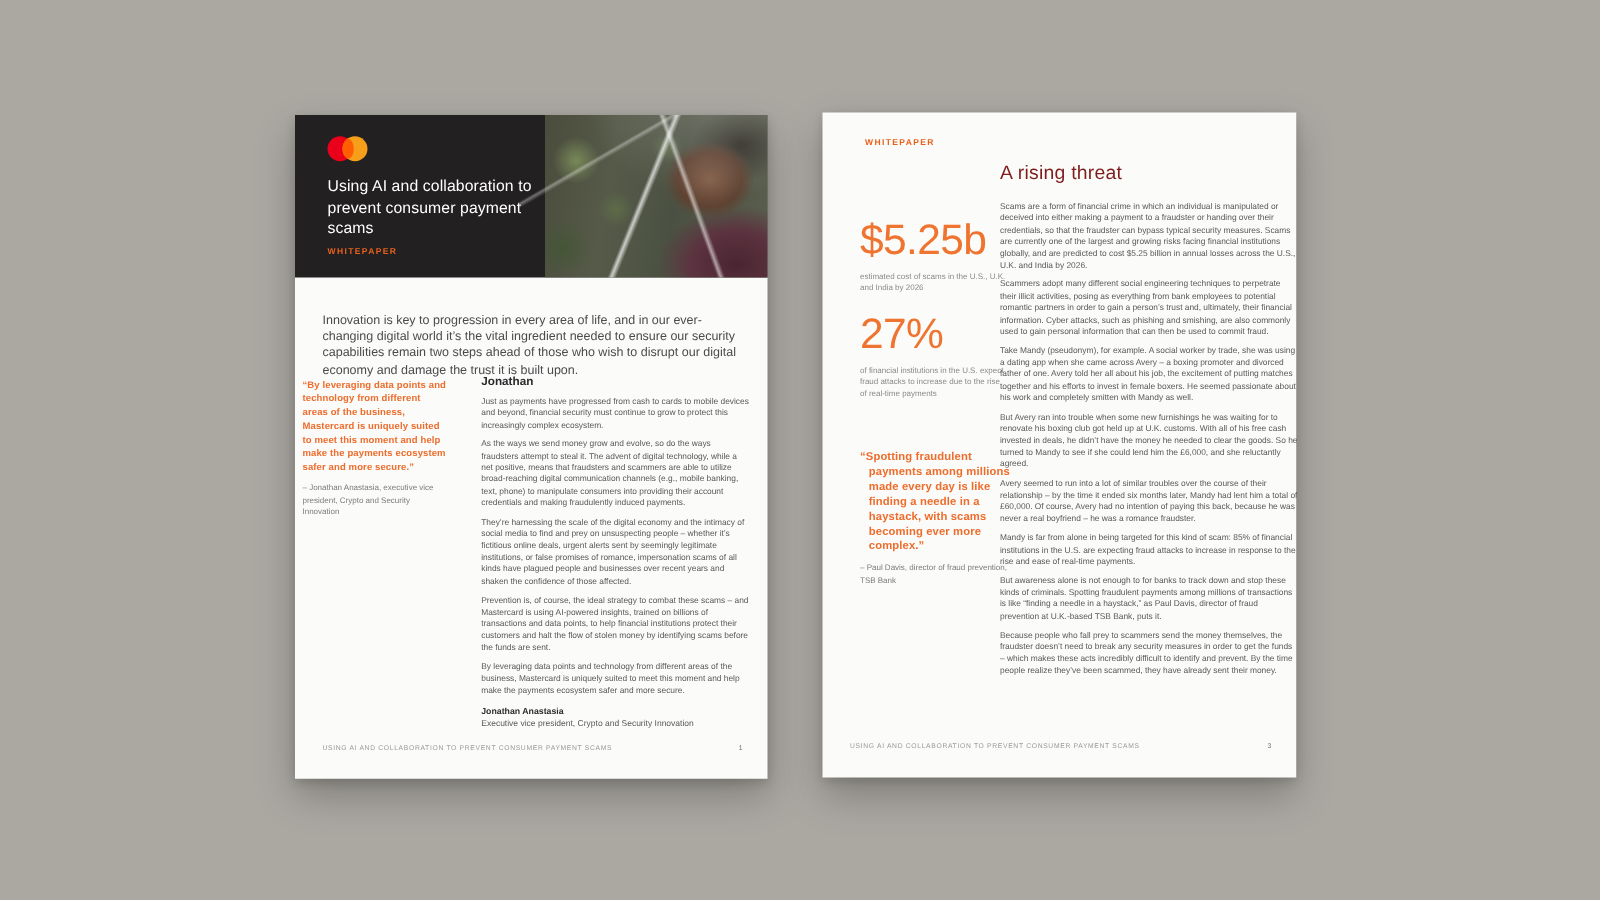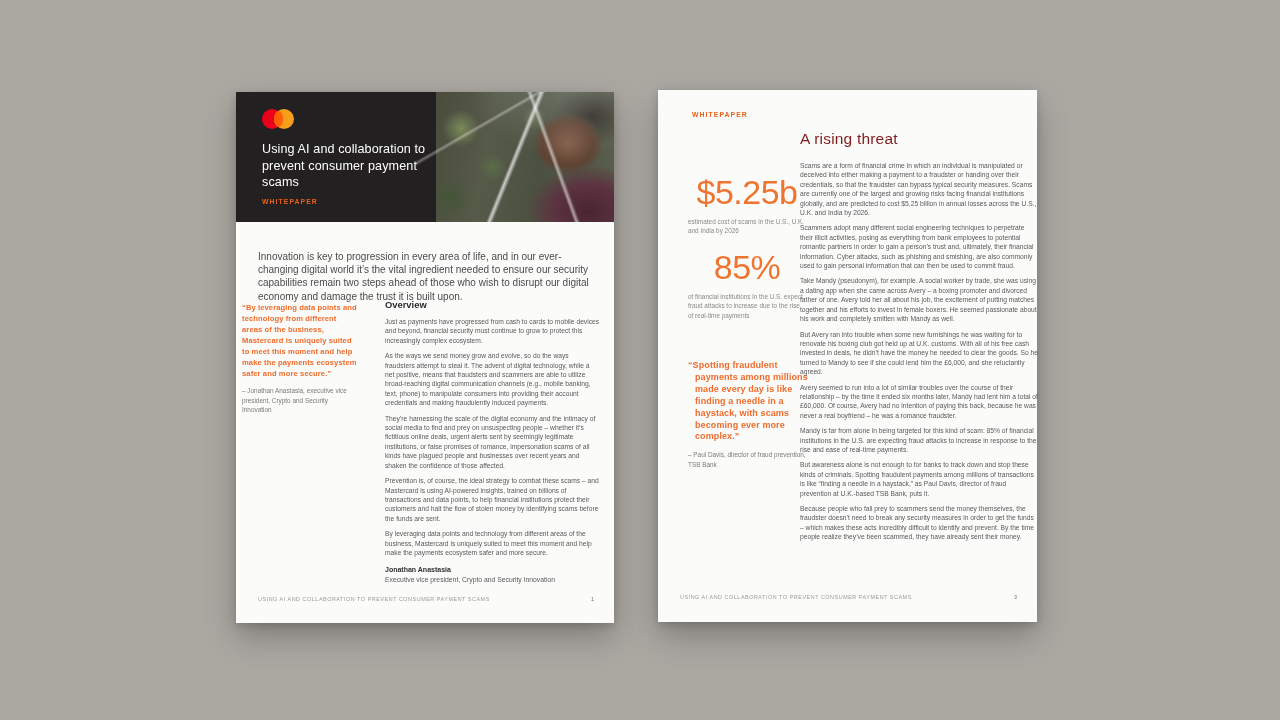--- a/index.html
+++ b/index.html
@@ -88,21 +88,20 @@
   .page-num { color: #6f6f6e; letter-spacing: 0; }
 
   
   .p2-tag { position: absolute; left: 34px; top: 21px; }
   .stat { position: absolute; left: 30px; width: 118px; }
   .stat-1 { top: 83px; }
   .stat-2 { top: 158px; }
   .stat-value {
     color: #ef7430; font-size: 34px; font-weight: 300; letter-spacing: -0.5px;
     line-height: 38px;
-    text-align: center;
   }
   .stat-caption { margin-top: 6px; color: #8b8a88; font-size: 6.4px; line-height: 9.4px; }
   .p2-quote { position: absolute; left: 30px; top: 270px; width: 122px; }
   .p2-quote .pull-quote {
     font-size: 9px; line-height: 11.9px; font-weight: 700;
     padding-left: 7px; text-indent: -7px;
   }
   .p2-main { position: absolute; left: 142px; top: 40px; width: 238px; }
   .p2-main h1 {
     color: #7f1d1d; font-size: 15.5px; font-weight: 500; letter-spacing: 0.2px;
@@ -126,21 +125,21 @@
   </div>
 
   <div class="p1-intro">Innovation is key to progression in every area of life, and in our ever-changing digital world it’s the vital ingredient needed to ensure our security capabilities remain two steps ahead of those who wish to disrupt our digital economy and damage the trust it is built upon.</div>
 
   <div class="p1-quote">
     <div class="pull-quote">“By leveraging data points and technology from different areas of the business, Mastercard is uniquely suited to meet this moment and help make the payments ecosystem safer and more secure.”</div>
     <div class="quote-attr">– Jonathan Anastasia, executive vice president, Crypto and Security Innovation</div>
   </div>
 
   <div class="p1-main">
-    <h3>Overview</h3>
+    <h3>Jonathan</h3>
     <p class="body-p">Just as payments have progressed from cash to cards to mobile devices and beyond, financial security must continue to grow to protect this increasingly complex ecosystem.</p>
     <p class="body-p">As the ways we send money grow and evolve, so do the ways fraudsters attempt to steal it. The advent of digital technology, while a net positive, means that fraudsters and scammers are able to utilize broad-reaching digital communication channels (e.g., mobile banking, text, phone) to manipulate consumers into providing their account credentials and making fraudulently induced payments.</p>
     <p class="body-p">They’re harnessing the scale of the digital economy and the intimacy of social media to find and prey on unsuspecting people – whether it’s fictitious online deals, urgent alerts sent by seemingly legitimate institutions, or false promises of romance, impersonation scams of all kinds have plagued people and businesses over recent years and shaken the confidence of those affected.</p>
     <p class="body-p">Prevention is, of course, the ideal strategy to combat these scams – and Mastercard is using AI-powered insights, trained on billions of transactions and data points, to help financial institutions protect their customers and halt the flow of stolen money by identifying scams before the funds are sent.</p>
     <p class="body-p">By leveraging data points and technology from different areas of the business, Mastercard is uniquely suited to meet this moment and help make the payments ecosystem safer and more secure.</p>
     <div class="sig">
       <div class="sig-name">Jonathan Anastasia</div>
       <div class="sig-title">Executive vice president, Crypto and Security Innovation</div>
     </div>
   </div>
@@ -154,21 +153,21 @@
 <div class="page" id="page2">
 
   <div class="tag p2-tag">WHITEPAPER</div>
 
   <div class="stat stat-1">
     <div class="stat-value">$5.25b</div>
     <div class="stat-caption">estimated cost of scams in the U.S., U.K. and India by 2026</div>
   </div>
 
   <div class="stat stat-2">
-    <div class="stat-value">85%</div>
+    <div class="stat-value">27%</div>
     <div class="stat-caption">of financial institutions in the U.S. expect fraud attacks to increase due to the rise of real-time payments</div>
   </div>
 
   <div class="p2-quote">
     <div class="pull-quote">“Spotting fraudulent payments among millions made every day is like finding a needle in a haystack, with scams becoming ever more complex.”</div>
     <div class="quote-attr">– Paul Davis, director of fraud prevention, TSB Bank</div>
   </div>
 
   <div class="p2-main">
     <h1>A rising threat</h1>

